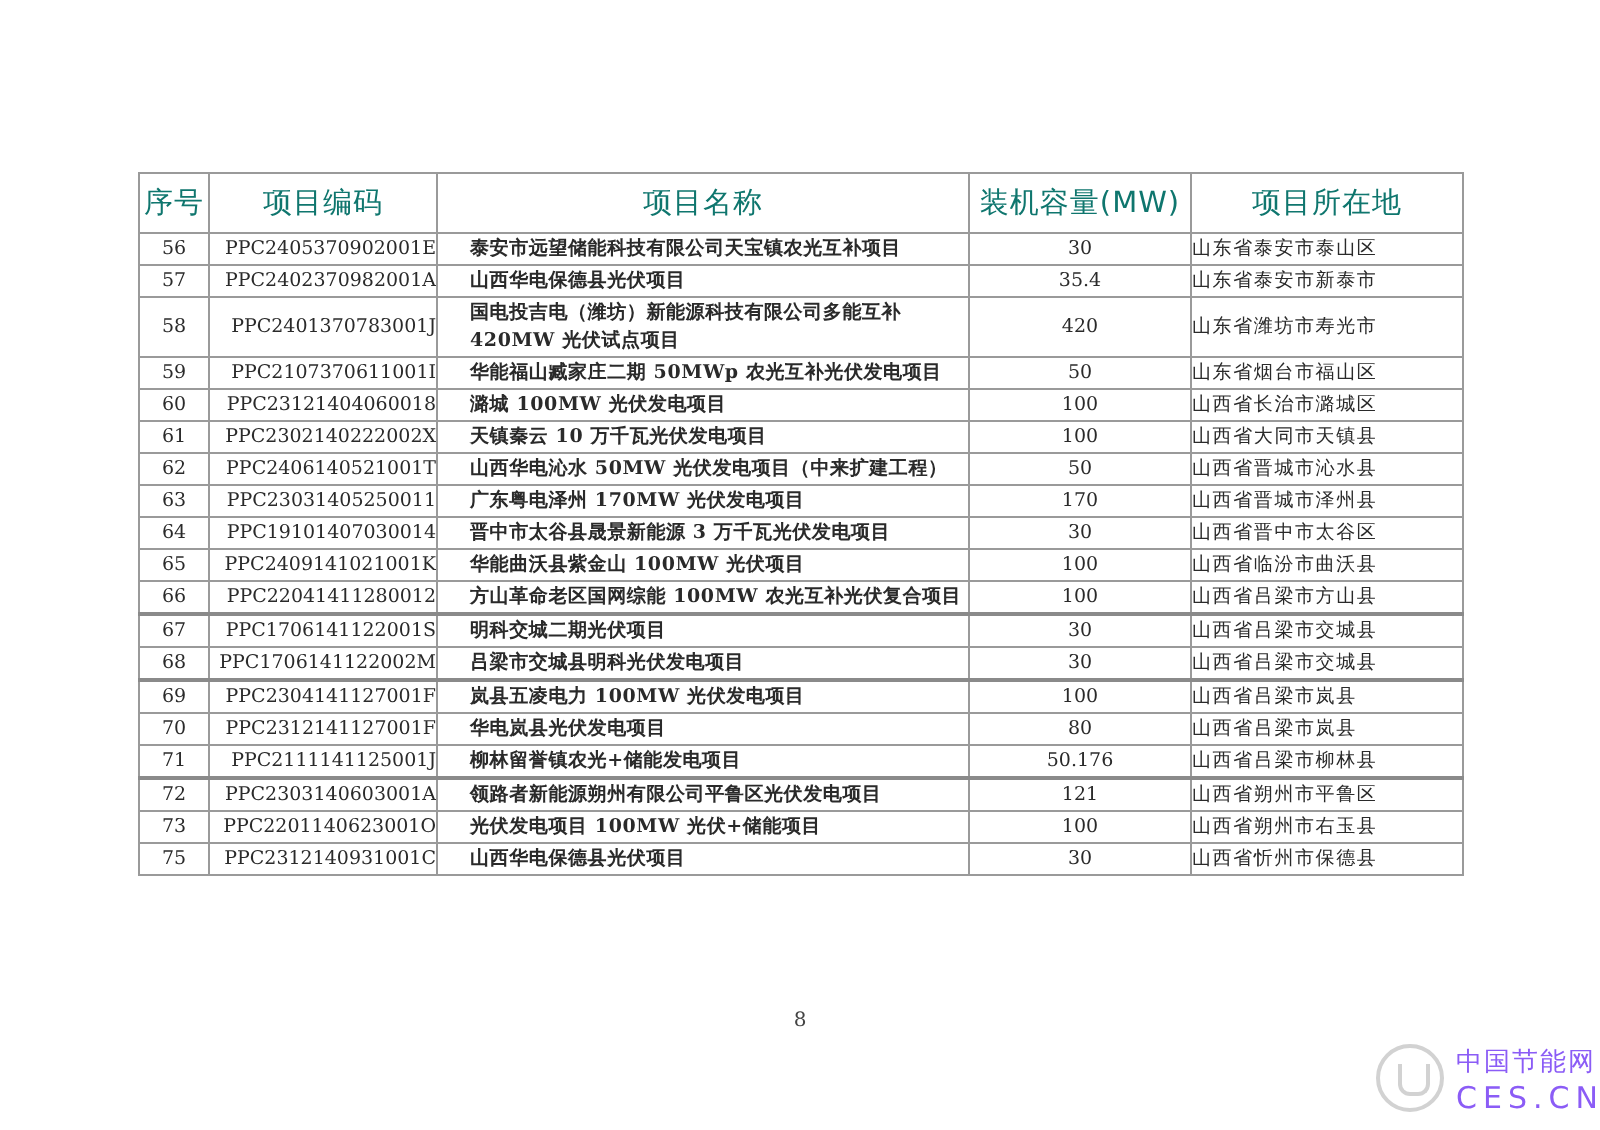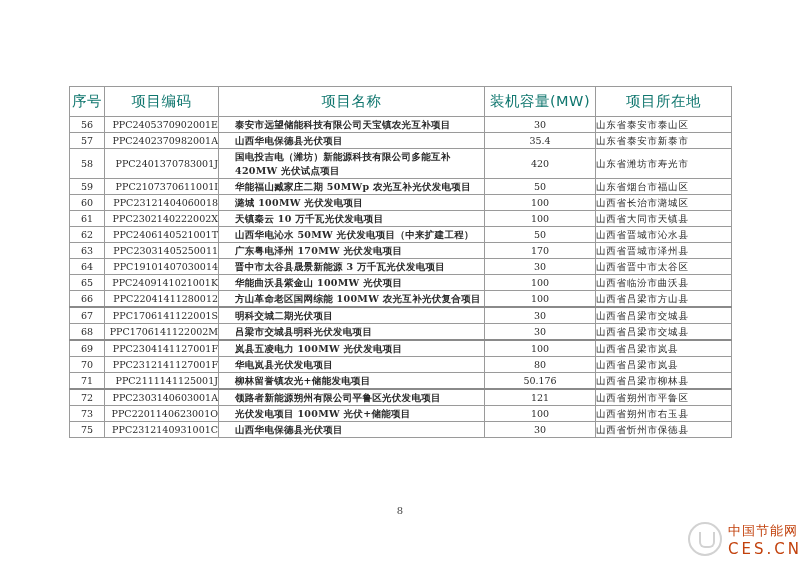--- a/index.html
+++ b/index.html
@@ -27,21 +27,21 @@
     table.grid td.c-loc { text-align: left; letter-spacing: 0.8px; }
     table.grid tr.tall td { height: 29px; }
     table.grid tr.tall td.c-name { white-space: normal; line-height: 14px; }
     table.grid tr.thick-top td { border-top: 2px solid #8a8a8a; }
     .page-number {
       position: absolute; left: 393px; top: 505px; width: 14px; text-align: center;
       font-size: 10px; color: #444;
     }
     .watermark {
       position: absolute; left: 688px; top: 520px; width: 110px; height: 40px;
-      color: #c2410c; font-family: "DejaVu Sans", "Liberation Sans", sans-serif;
+      color: #8b5cf6; font-family: "DejaVu Sans", "Liberation Sans", sans-serif;
     }
     .watermark .logo {
       position: absolute; left: 0; top: 2px; width: 34px; height: 34px; border: 2px solid #d2d2d2;
       border-radius: 50%; box-sizing: border-box;
     }
     .watermark .logo::after {
       content: ""; position: absolute; left: 9px; top: 8px; width: 12px; height: 14px;
       border: 2px solid #d2d2d2; border-top: none; border-radius: 0 0 6px 6px;
     }
     .watermark .wm-cn { position: absolute; left: 40px; top: 2px; font-size: 13px; letter-spacing: 1px; }

